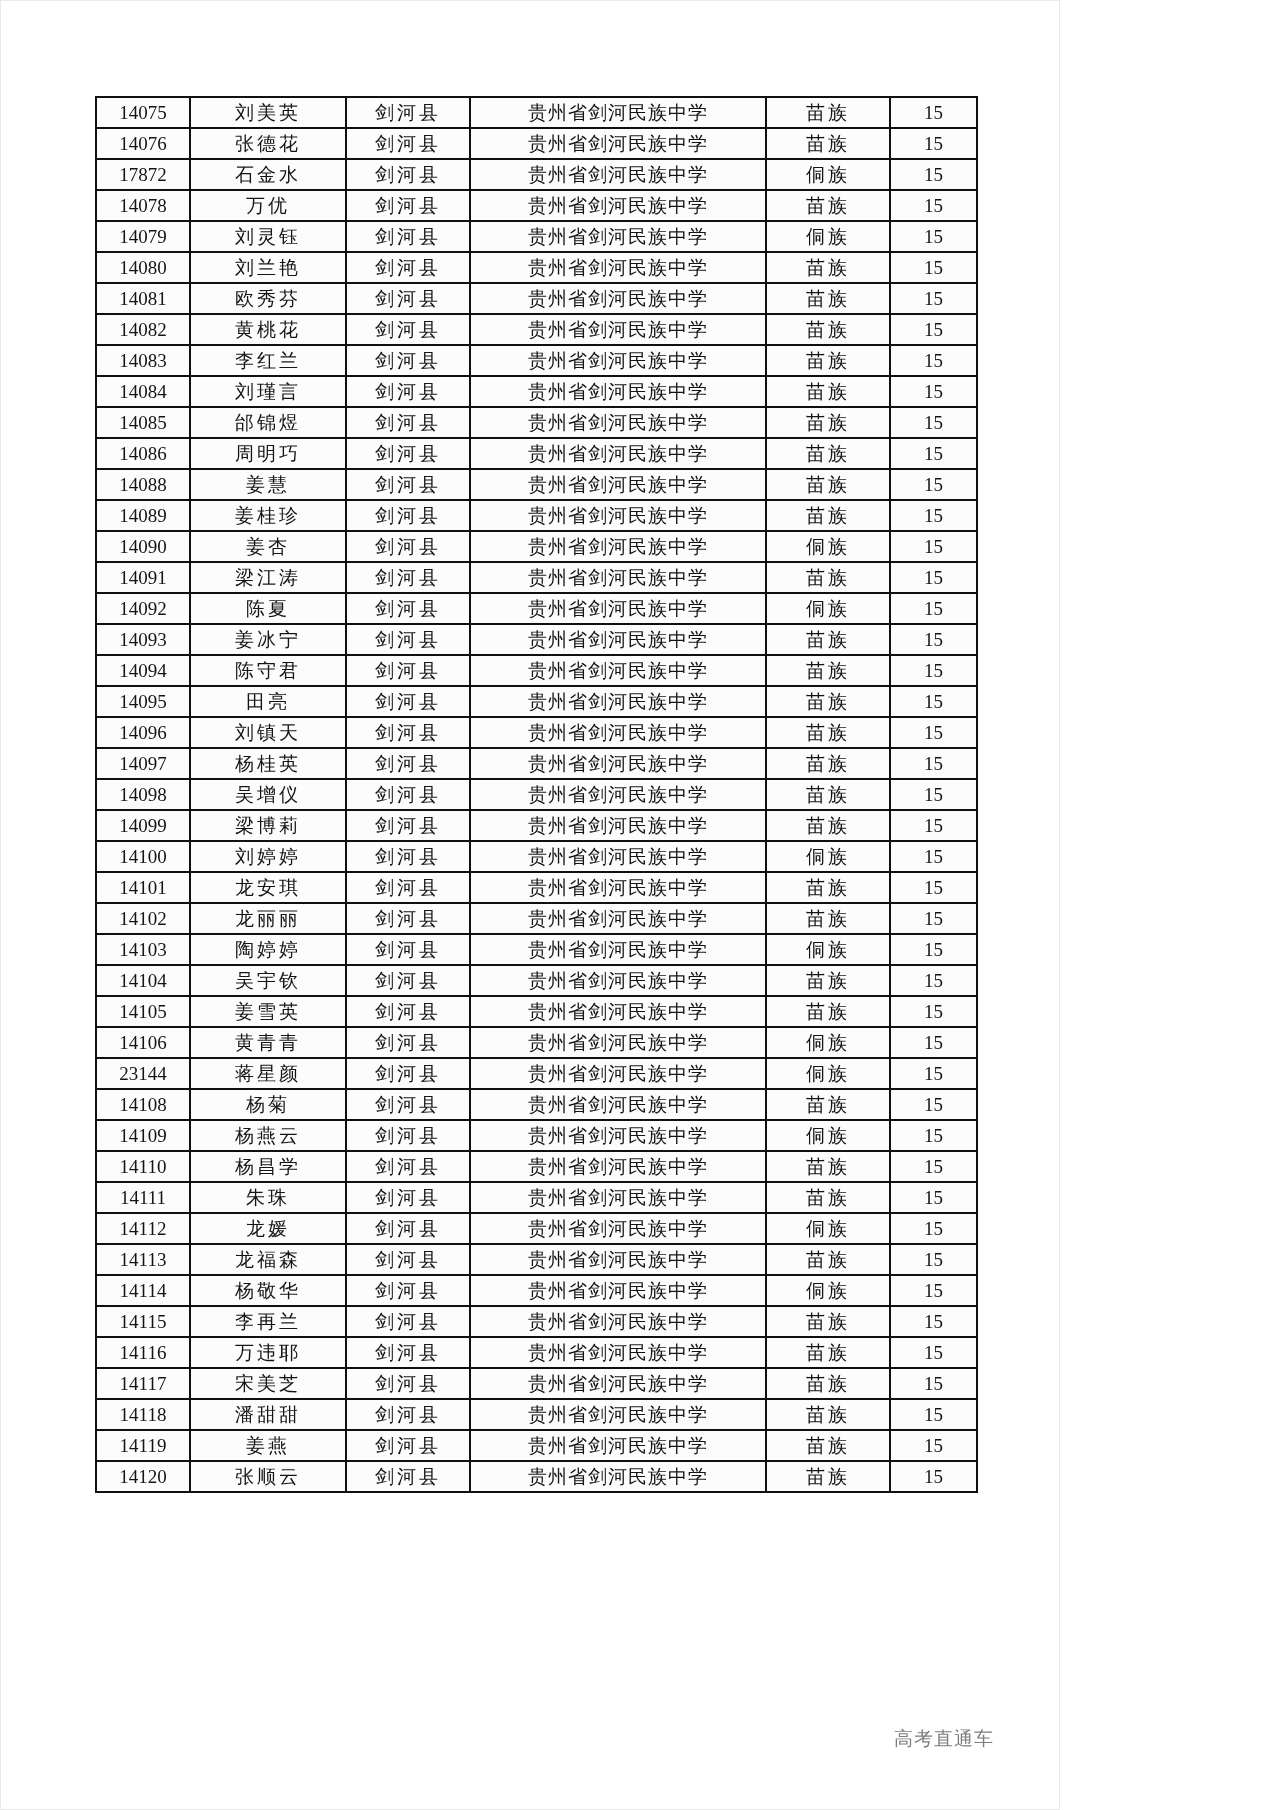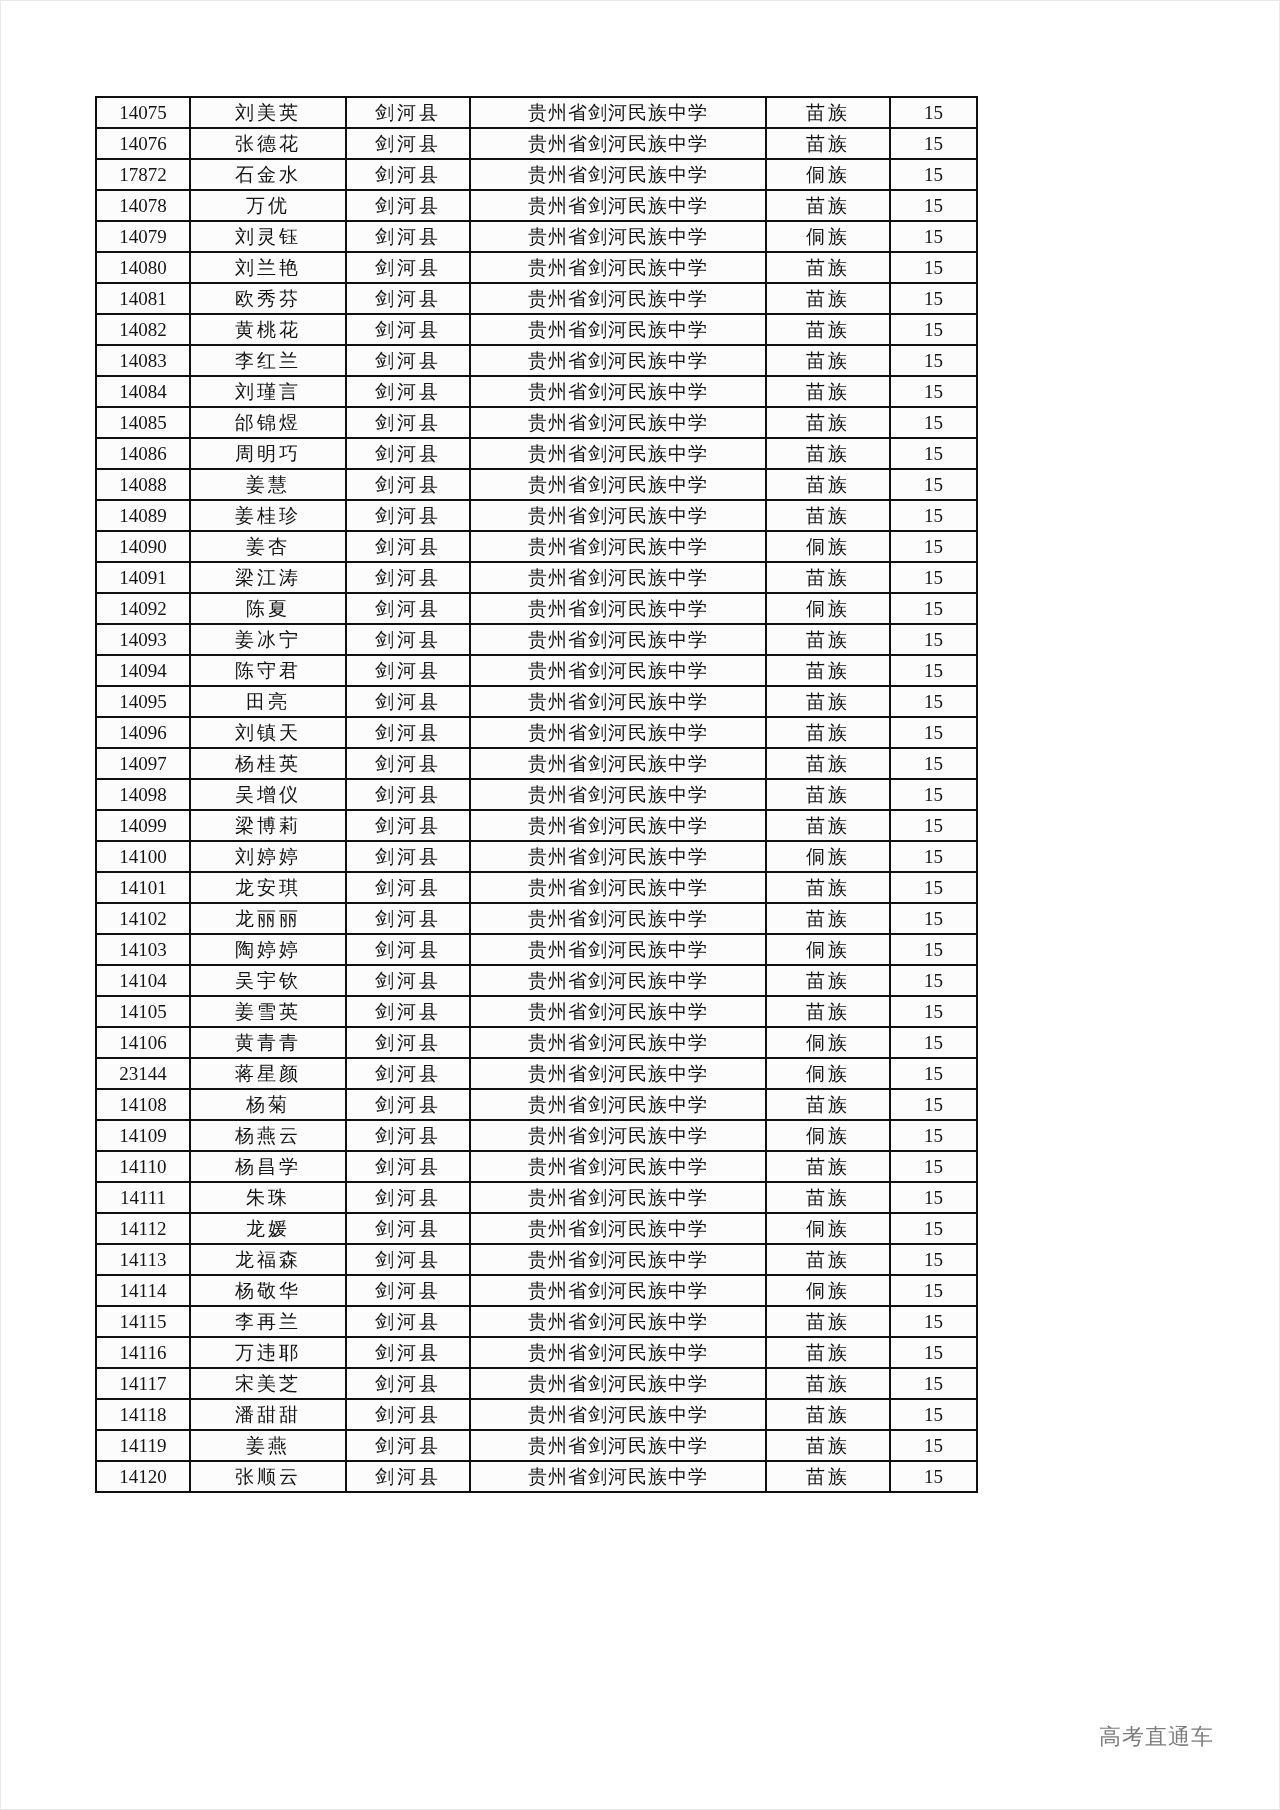--- a/index.html
+++ b/index.html
@@ -14,21 +14,21 @@
     font-family: "Liberation Serif", "DejaVu Serif", serif;
     position: relative;
     overflow: hidden;
   }
 
   
   .page-sheet {
     position: absolute;
     left: 0;
     top: 0;
-    width: 1280px;
+    width: 1060px;
     height: 1810px;
     background: #ffffff;
     box-shadow: inset 0 0 0 1px #e9e9e9;
     text-decoration: underline;
   }
 
   .page-body {
     position: absolute;
     left: 95px;
     top: 96px;
@@ -84,21 +84,21 @@
   td.c-score {
     width: 81px;
     font-size: 20px;
   }
 
   
   .watermark {
     position: absolute;
     right: 66px;
     bottom: 58px;
-    font-size: 22px;
+    font-size: 19px;
     color: #7d7d7d;
     letter-spacing: 1px;
     font-family: "Liberation Sans", "DejaVu Sans", sans-serif;
   }
 </style>
 </head>
 <body>
 
 <div class="page-sheet">
   <div class="page-body">

